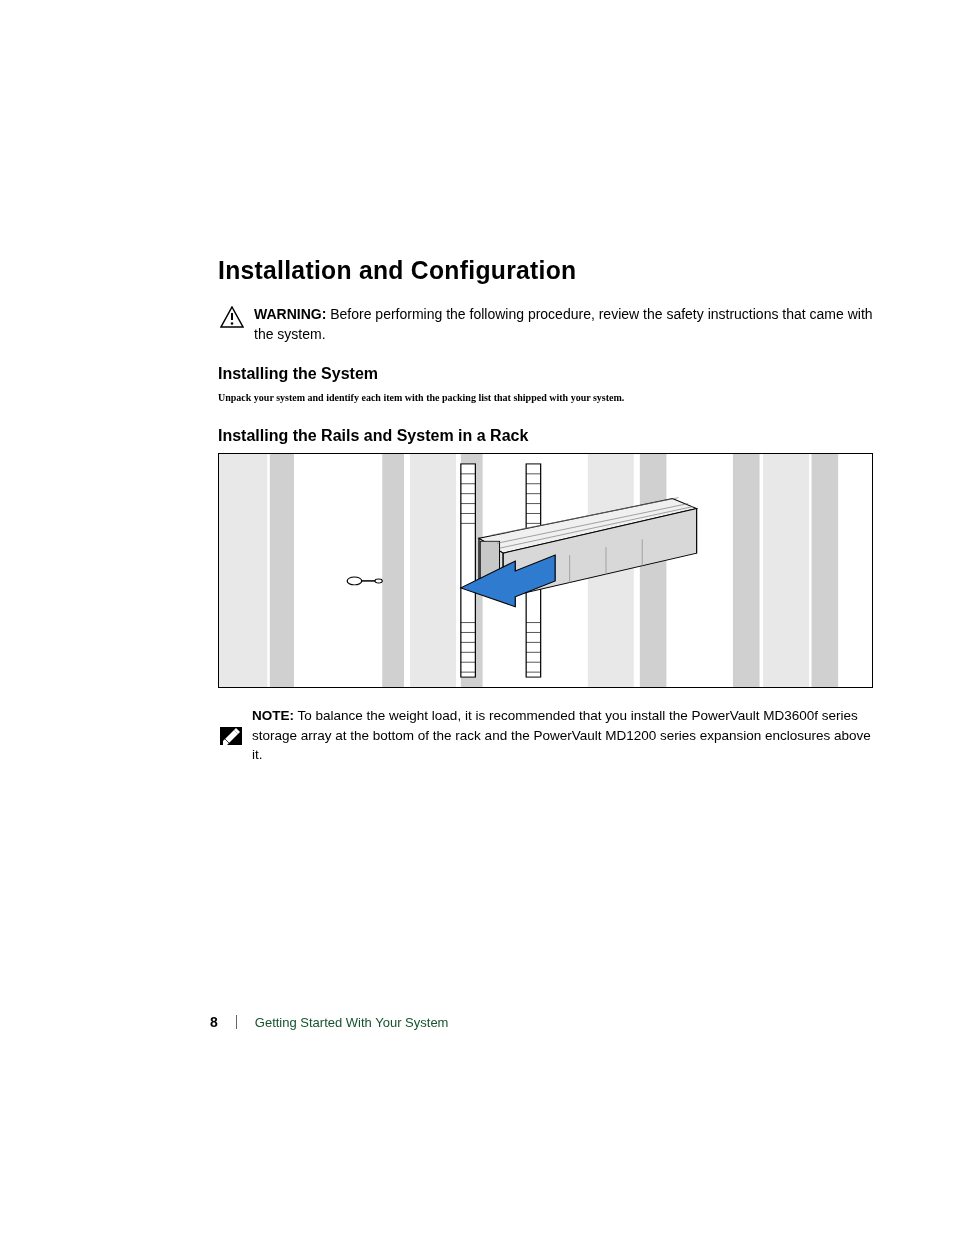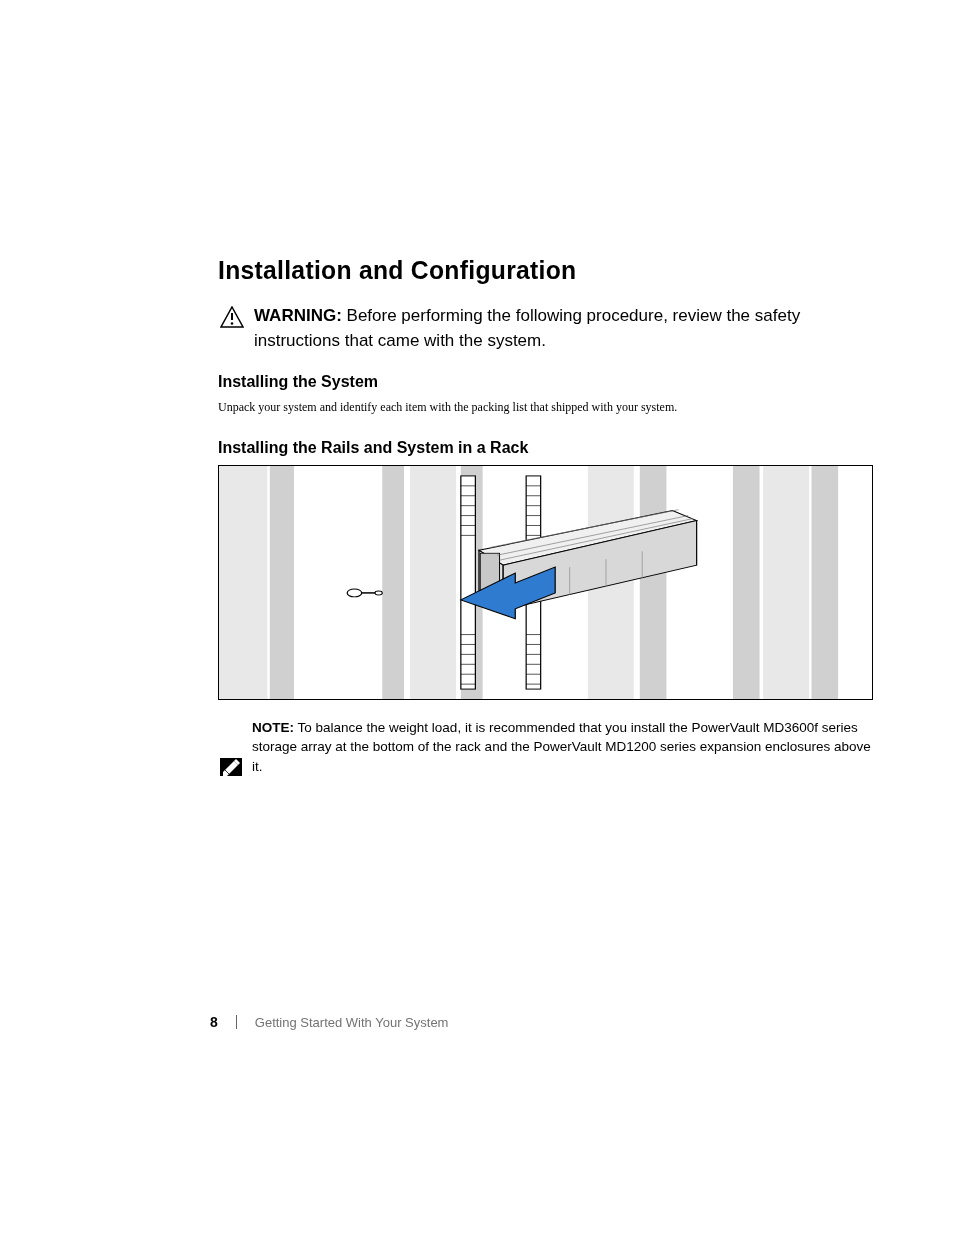--- a/index.html
+++ b/index.html
@@ -31,47 +31,48 @@
     padding-left: 2px;
   }
   .warning-icon {
     flex-shrink: 0;
     width: 24px;
     height: 22px;
     margin-top: 2px;
   }
   .warning-text {
     font-family: Arial, sans-serif;
-    font-size: 17px;
+    font-size: 14px;
     line-height: 1.45;
   }
   .warning-label { font-weight: bold; }
   .sub-heading {
     font-family: Arial, sans-serif;
     font-weight: bold;
     font-size: 16px;
     margin-bottom: 8px;
   }
   .body-text {
     font-family: Georgia, 'Times New Roman', serif;
-    font-size: 12px;
+    font-size: 10px;
     line-height: 1.45;
     margin-bottom: 22px;
+    font-weight: bold;
   }
   .figure {
     border: 1px solid #000;
     height: 235px;
     margin-bottom: 18px;
     background: #fff;
     position: relative;
     overflow: hidden;
   }
   .note-block {
     display: flex;
-    align-items: flex-end;
+    align-items: center;
     gap: 10px;
     padding-left: 2px;
   }
   .note-icon {
     flex-shrink: 0;
     width: 22px;
     height: 18px;
     margin-top: 2px;
   }
   .note-text {
@@ -89,21 +90,21 @@
     gap: 18px;
     font-family: Arial, sans-serif;
     font-size: 13px;
   }
   .page-num { font-weight: bold; font-size: 14px; }
   .footer-sep {
     width: 1px;
     height: 14px;
     background: #666;
   }
-  .footer-title { color: #737373; }
+  .footer-title { color: #14532d; }
 </style>
 </head>
 <body>
 
 <div class="page">
   <h1 class="main-heading">Installation and Configuration</h1>
 
   <div class="warning-block">
     <svg class="warning-icon" viewBox="0 0 24 22">
       <path d="M12 1 L23 21 L1 21 Z" fill="none" stroke="#000" stroke-width="1.5"></path>

